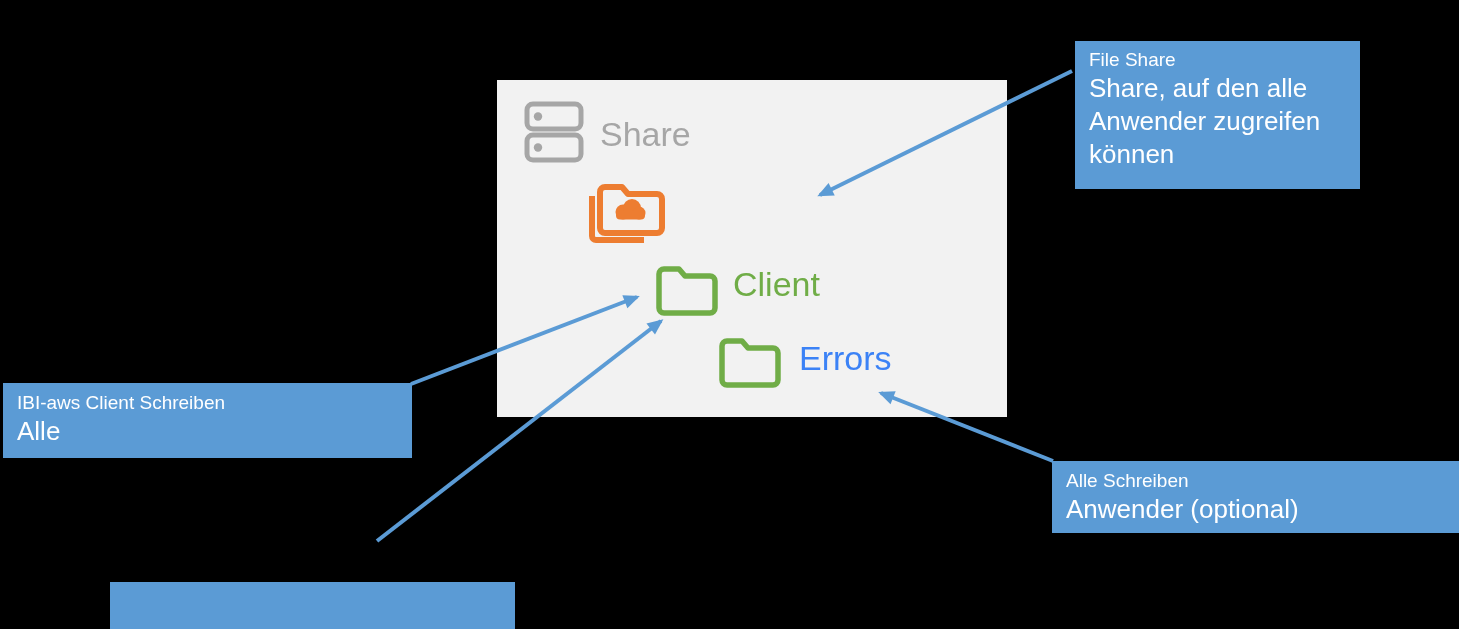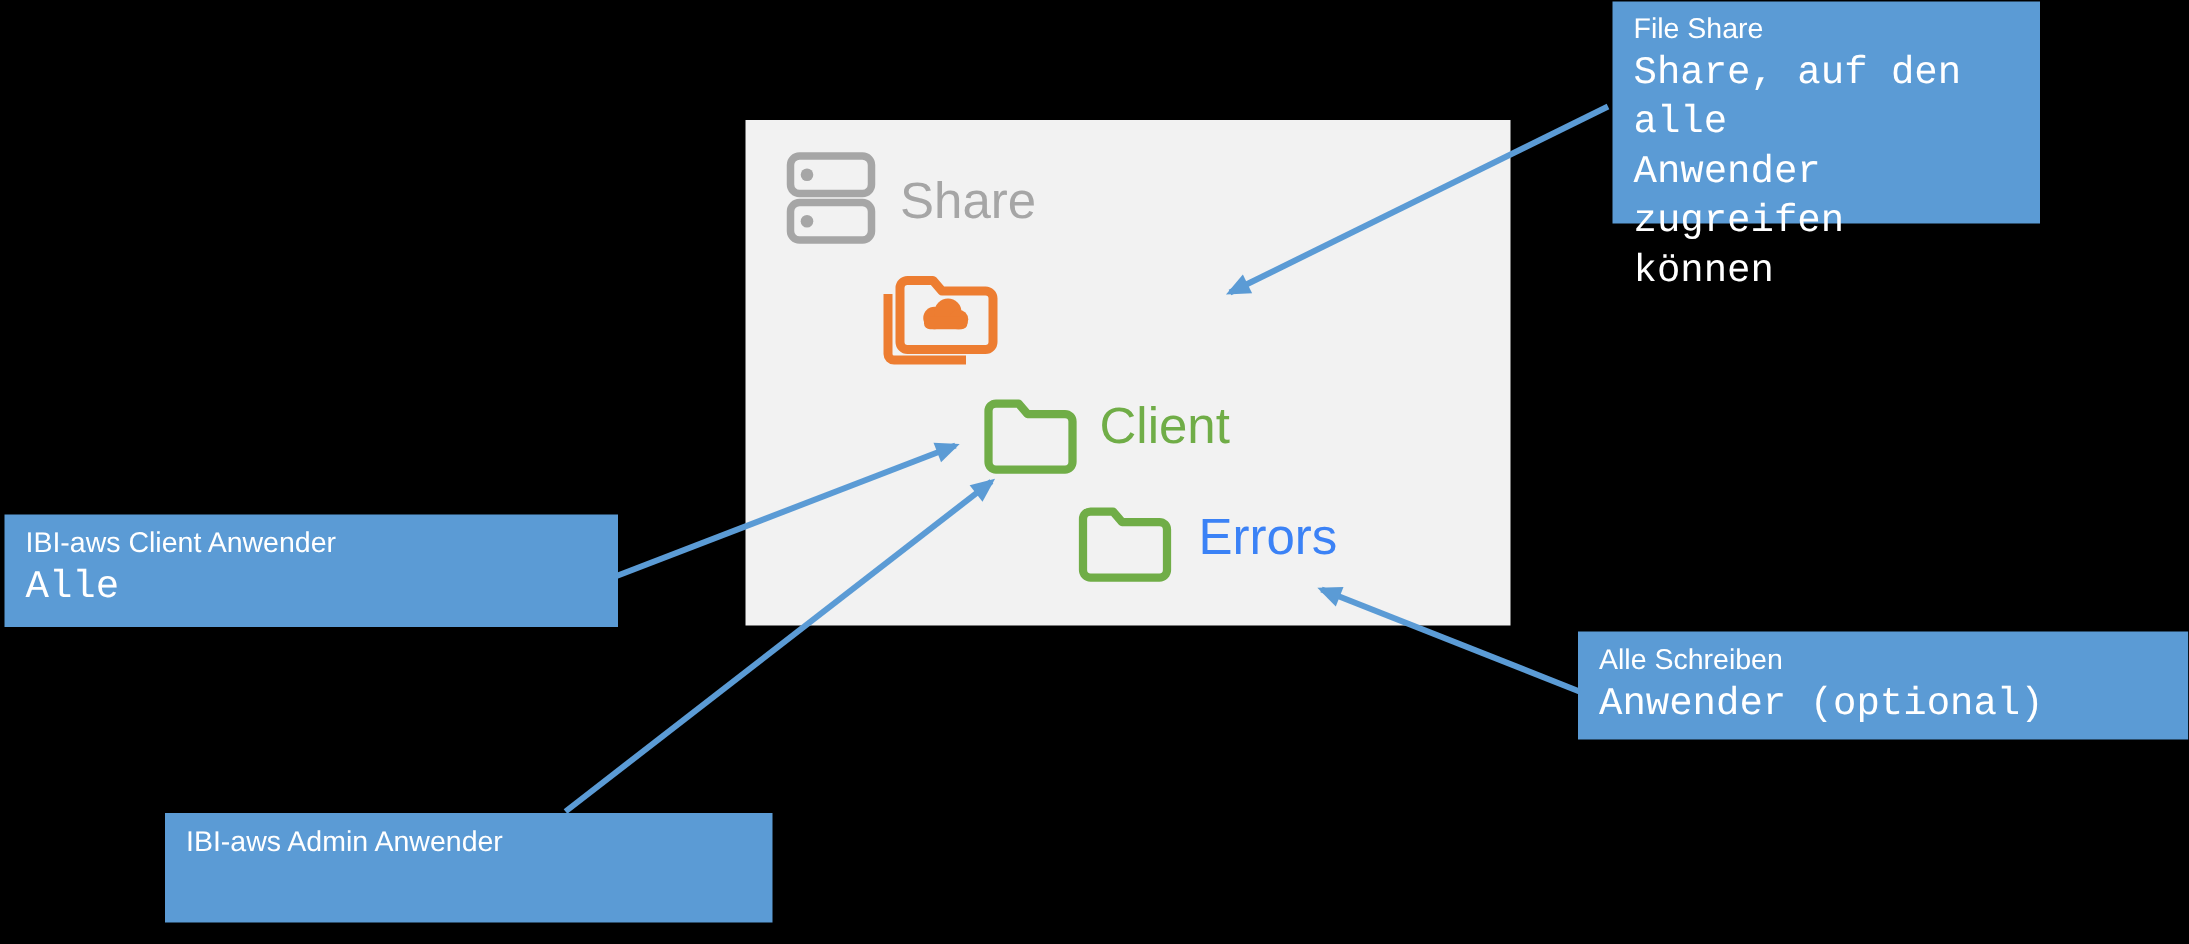--- a/index.html
+++ b/index.html
@@ -37,31 +37,31 @@
   .label-ibi    { left: 671px; top: 191px; color: #ED7D31; }
   .label-client { left: 733px; top: 267px; color: #70AD47; }
   .label-errors { left: 799px; top: 341px; color: #3b82f6; }
 
   .callout {
     position: absolute;
     background: #5B9BD5;
     color: #FFFFFF;
     box-sizing: border-box;
     padding: 8px 14px;
+    margin-top: 40px;
   }
   .callout-title {
     font-size: 19px;
     line-height: 1.25;
     white-space: pre-line;
   }
   .callout-body {
     font-size: 26px;
     line-height: 1.27;
     white-space: pre-line;
-    font-family: Liberation Mono, monospace;
   }
   .callout-file-share     { left: 1075px; top: 1px;   width: 285px; height: 148px; padding-top: 7px; }
   .callout-client-anwender{ left: 3px;    top: 343px; width: 409px; height: 75px; }
   .callout-admin-anwender { left: 110px;  top: 542px; width: 405px; height: 73px; }
   .callout-alle-anwender  { left: 1052px; top: 421px; width: 407px; height: 72px; }
 
   .arrows {
     position: absolute;
     left: 0;
     top: 0;
@@ -111,26 +111,25 @@
   <div class="label label-errors">Errors</div>
 
   <div class="callout callout-file-share">
     <div class="callout-title">File Share</div>
     <div class="callout-body">Share, auf den alle
 Anwender zugreifen
 können</div>
   </div>
 
   <div class="callout callout-client-anwender">
-    <div class="callout-title">IBI-aws Client Anwender</div>
+    <div class="callout-title">IBI-aws Client Schreiben</div>
     <div class="callout-body">Alle</div>
   </div>
 
   <div class="callout callout-admin-anwender">
-    <div class="callout-title">IBI-aws Admin Anwender</div>
   </div>
 
   <div class="callout callout-alle-anwender">
     <div class="callout-title">Alle Schreiben</div>
     <div class="callout-body">Anwender (optional)</div>
   </div>
 
   <svg class="arrows" viewBox="0 0 1459 629">
     <defs>
       <marker id="arrowhead" markerUnits="userSpaceOnUse" markerWidth="18" markerHeight="16" refX="14" refY="8" orient="auto">

